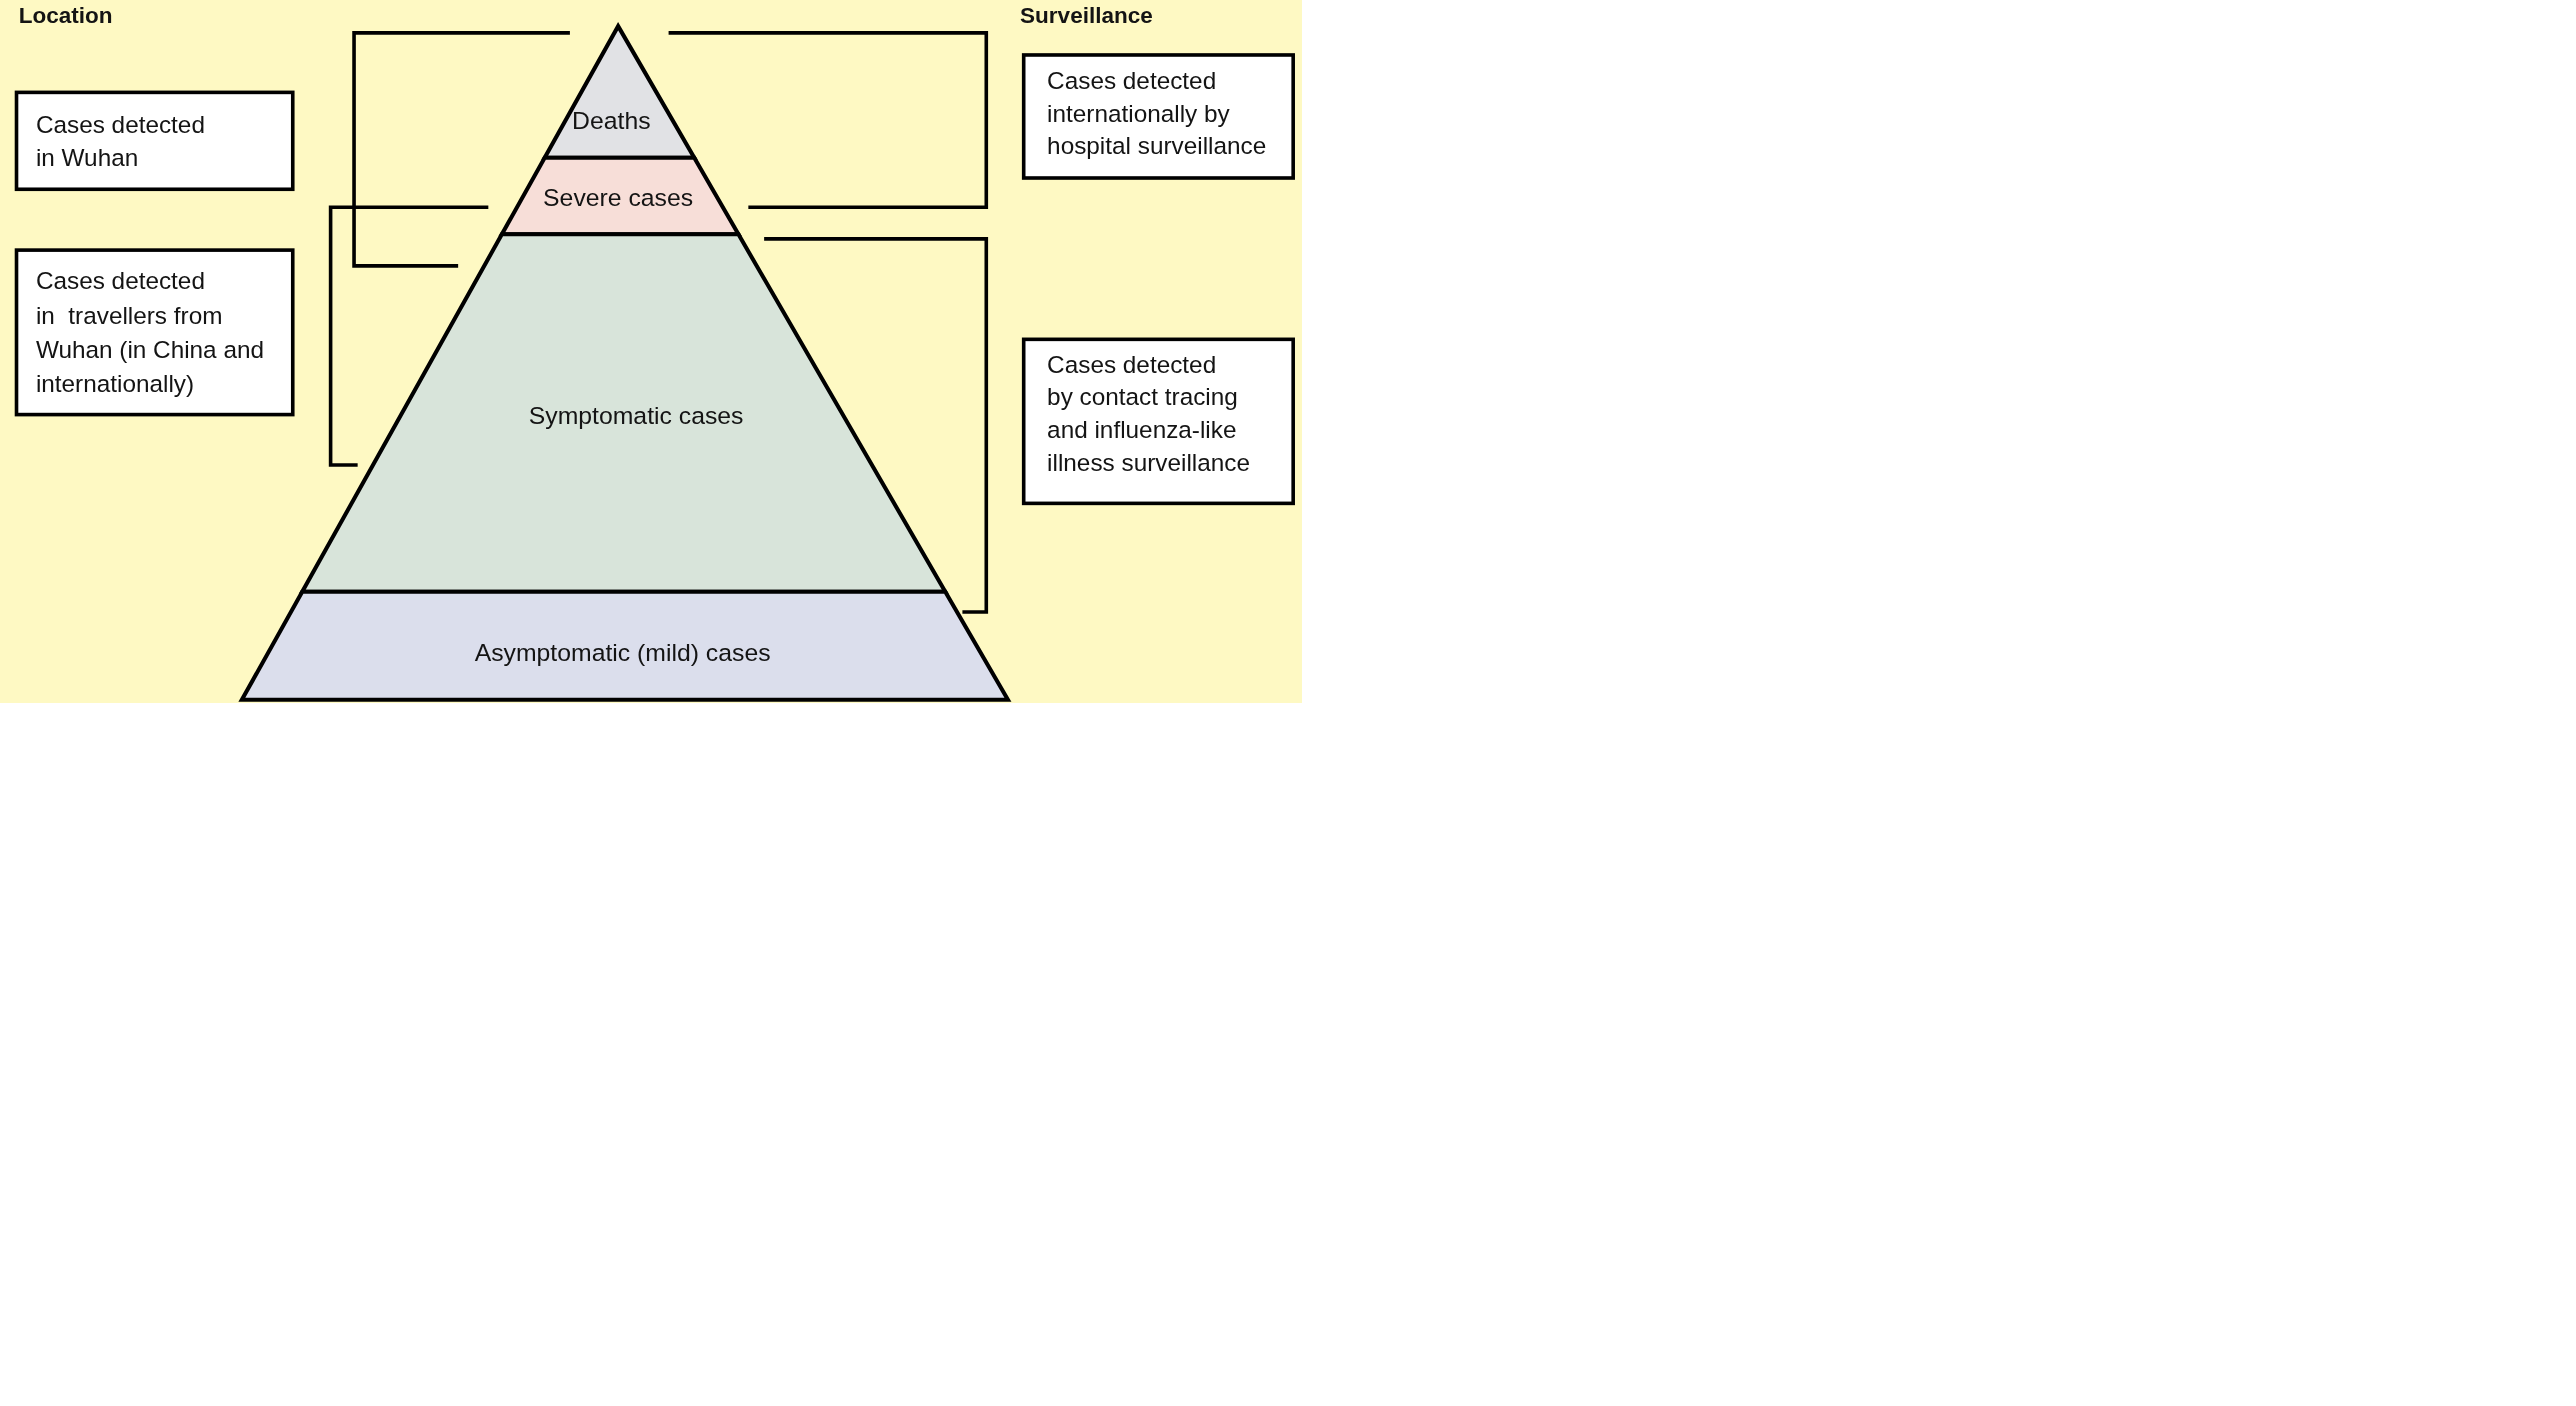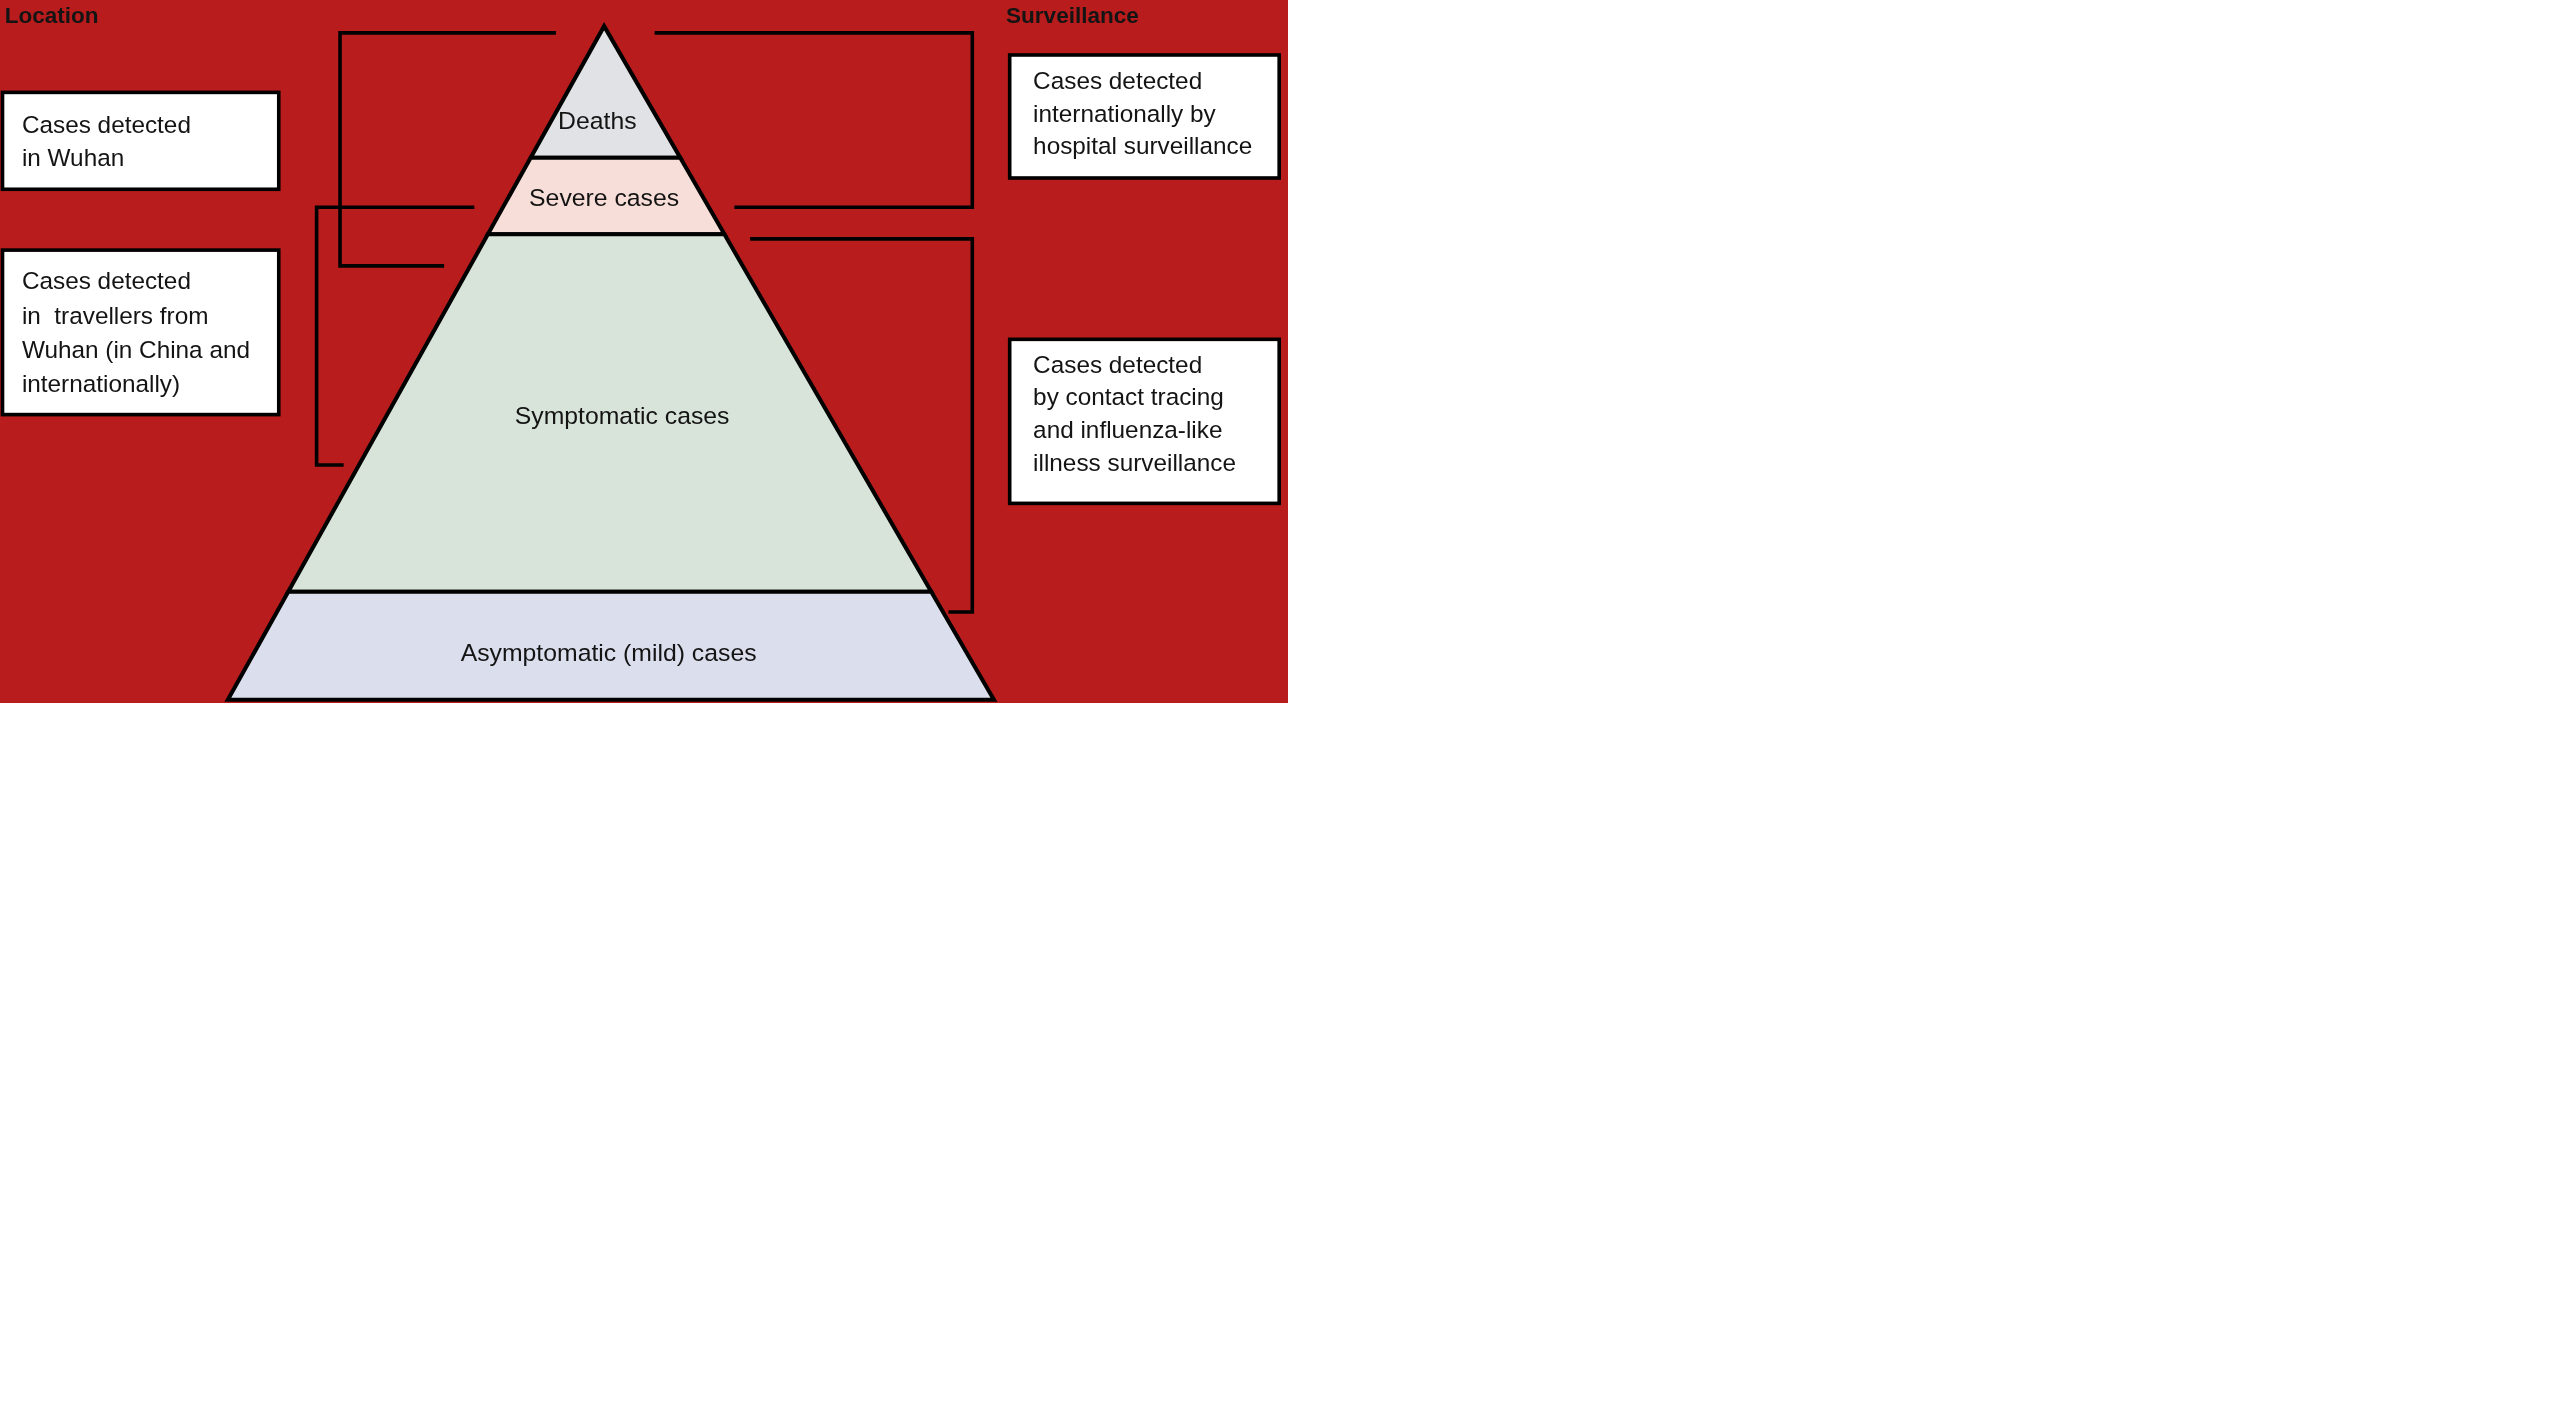--- a/index.html
+++ b/index.html
@@ -4,22 +4,23 @@
 <style>
   html, body {
     margin: 0;
     padding: 0;
     background: #ffffff;
   }
   .figure-wrap {
     width: 1288px;
     height: 703px;
     position: relative;
-    background: #b91c1c;
+    background: #fef9c3;
     overflow: hidden;
+    padding-left: 14px;
   }
   svg { display: block; }
   text {
     white-space: pre;
     fill: #141414;
     font-family: "Liberation Sans", sans-serif;
   }
   .heading {
     font-size: 50px;
     font-weight: 700;

